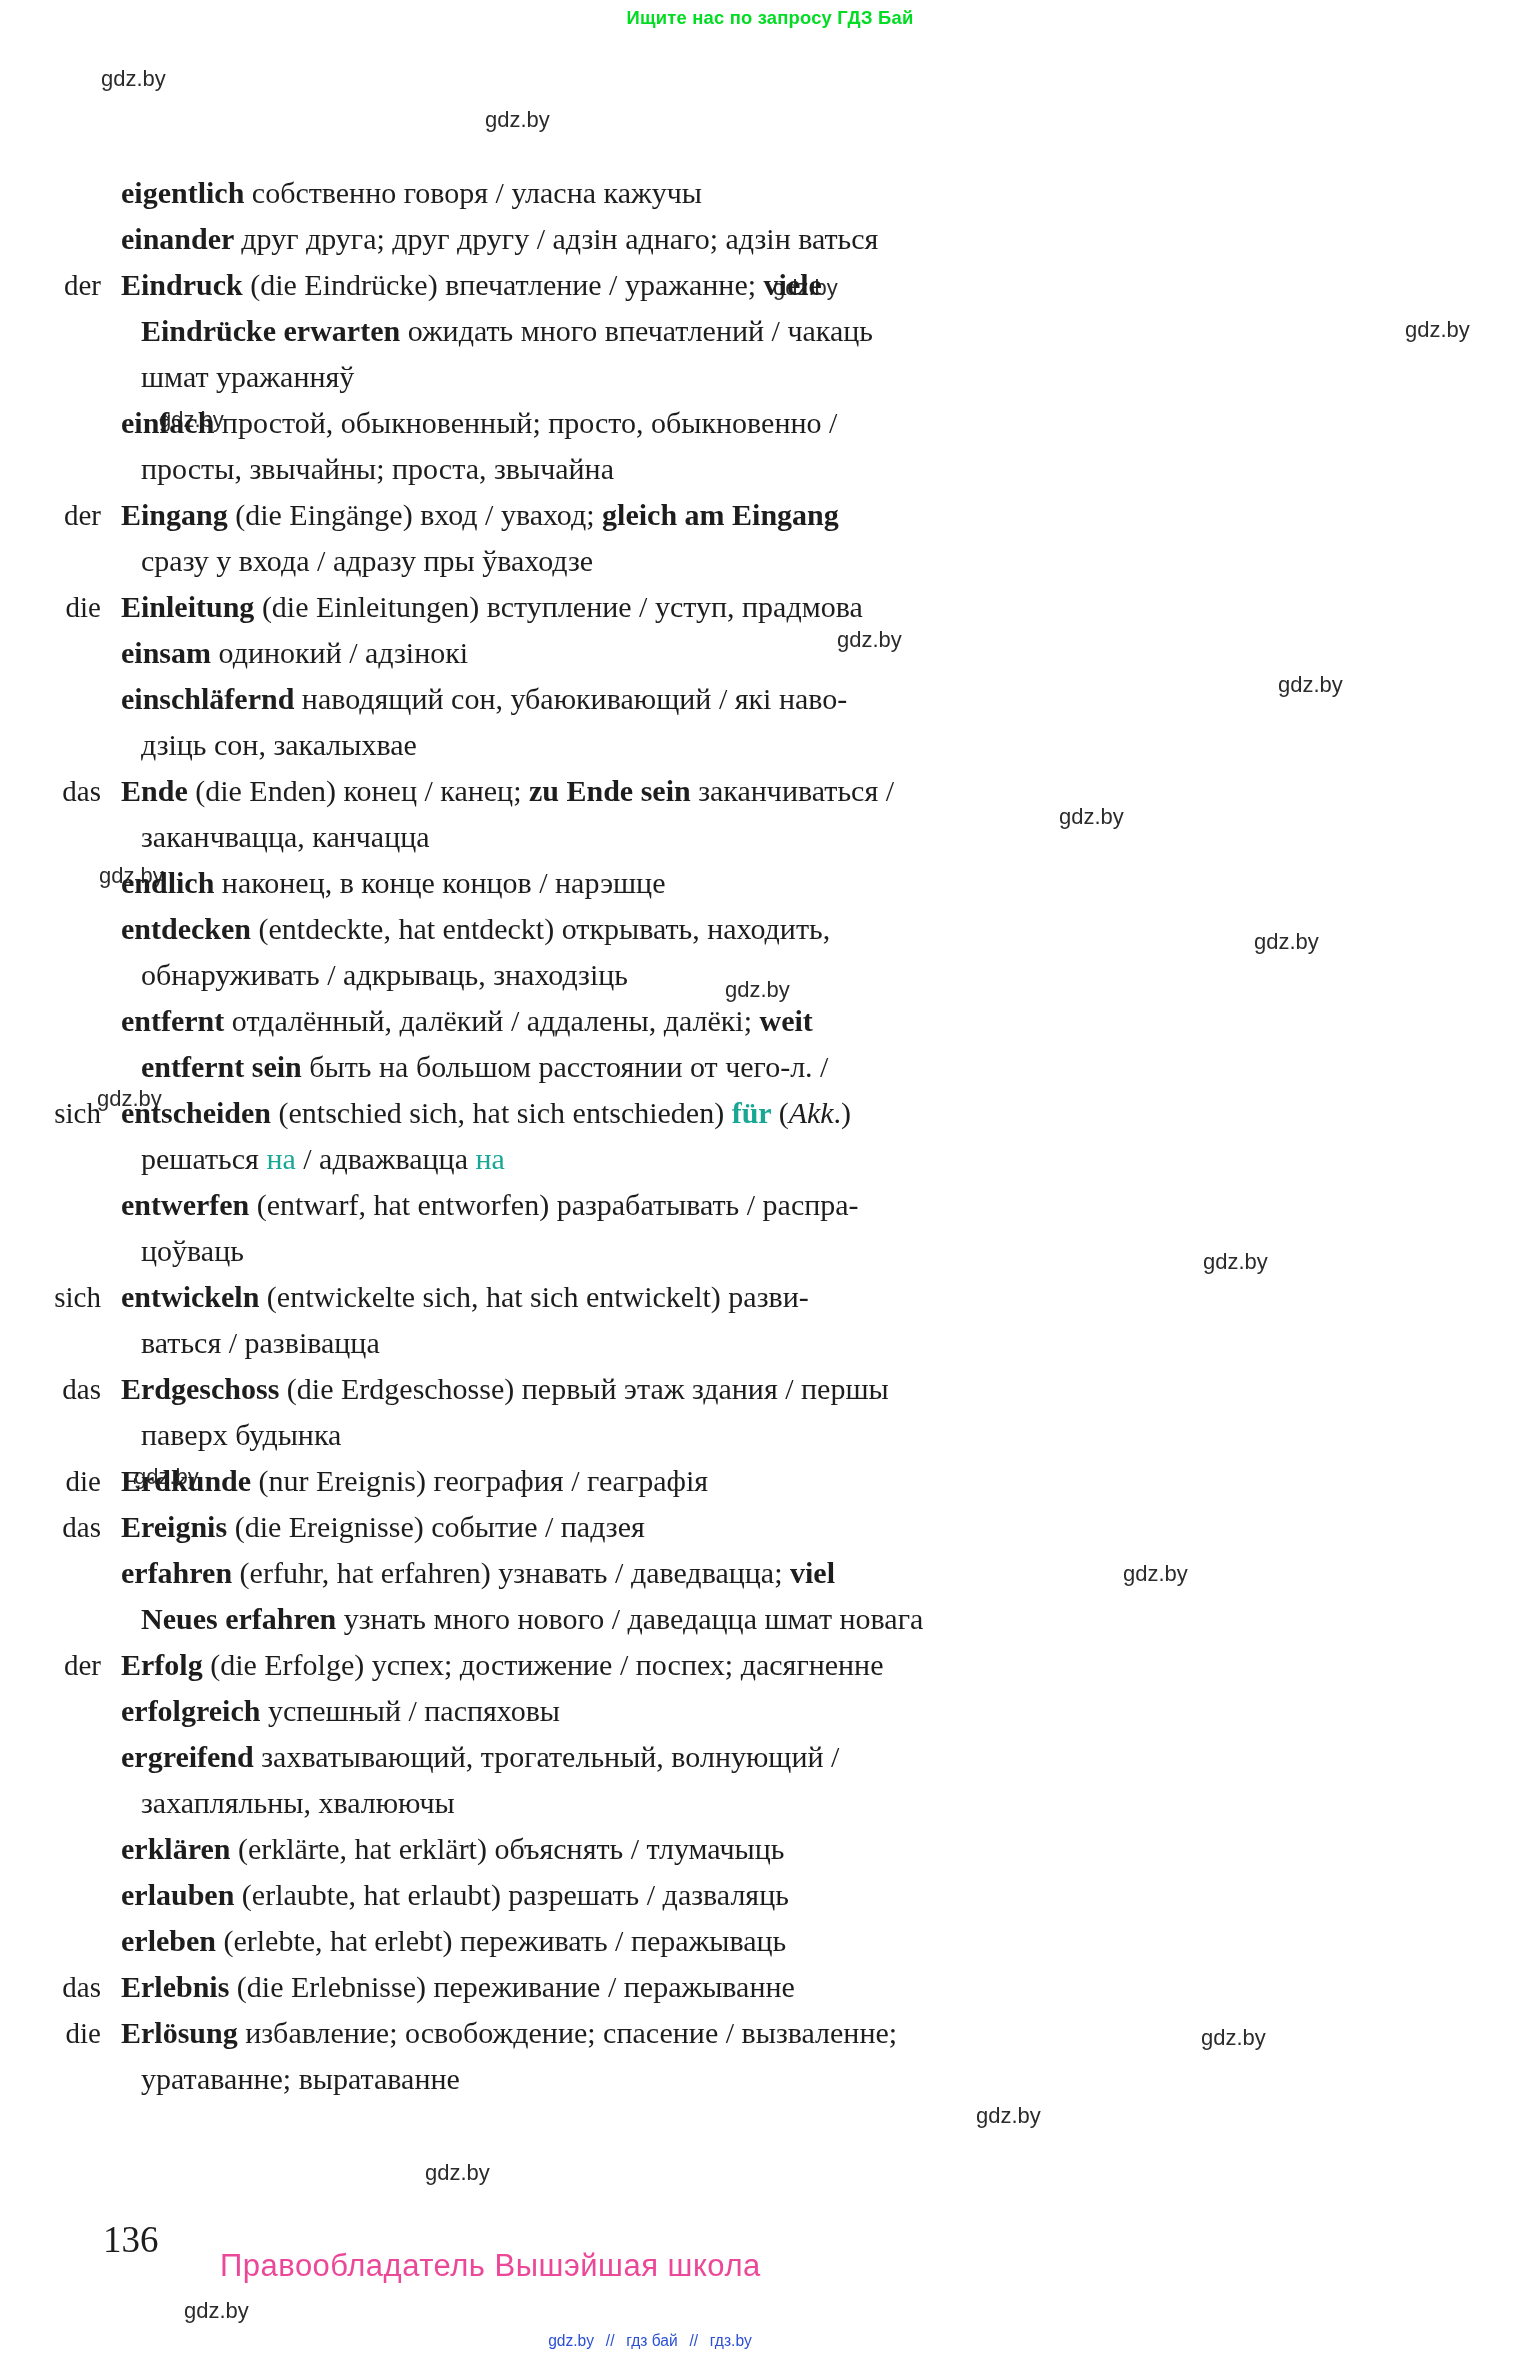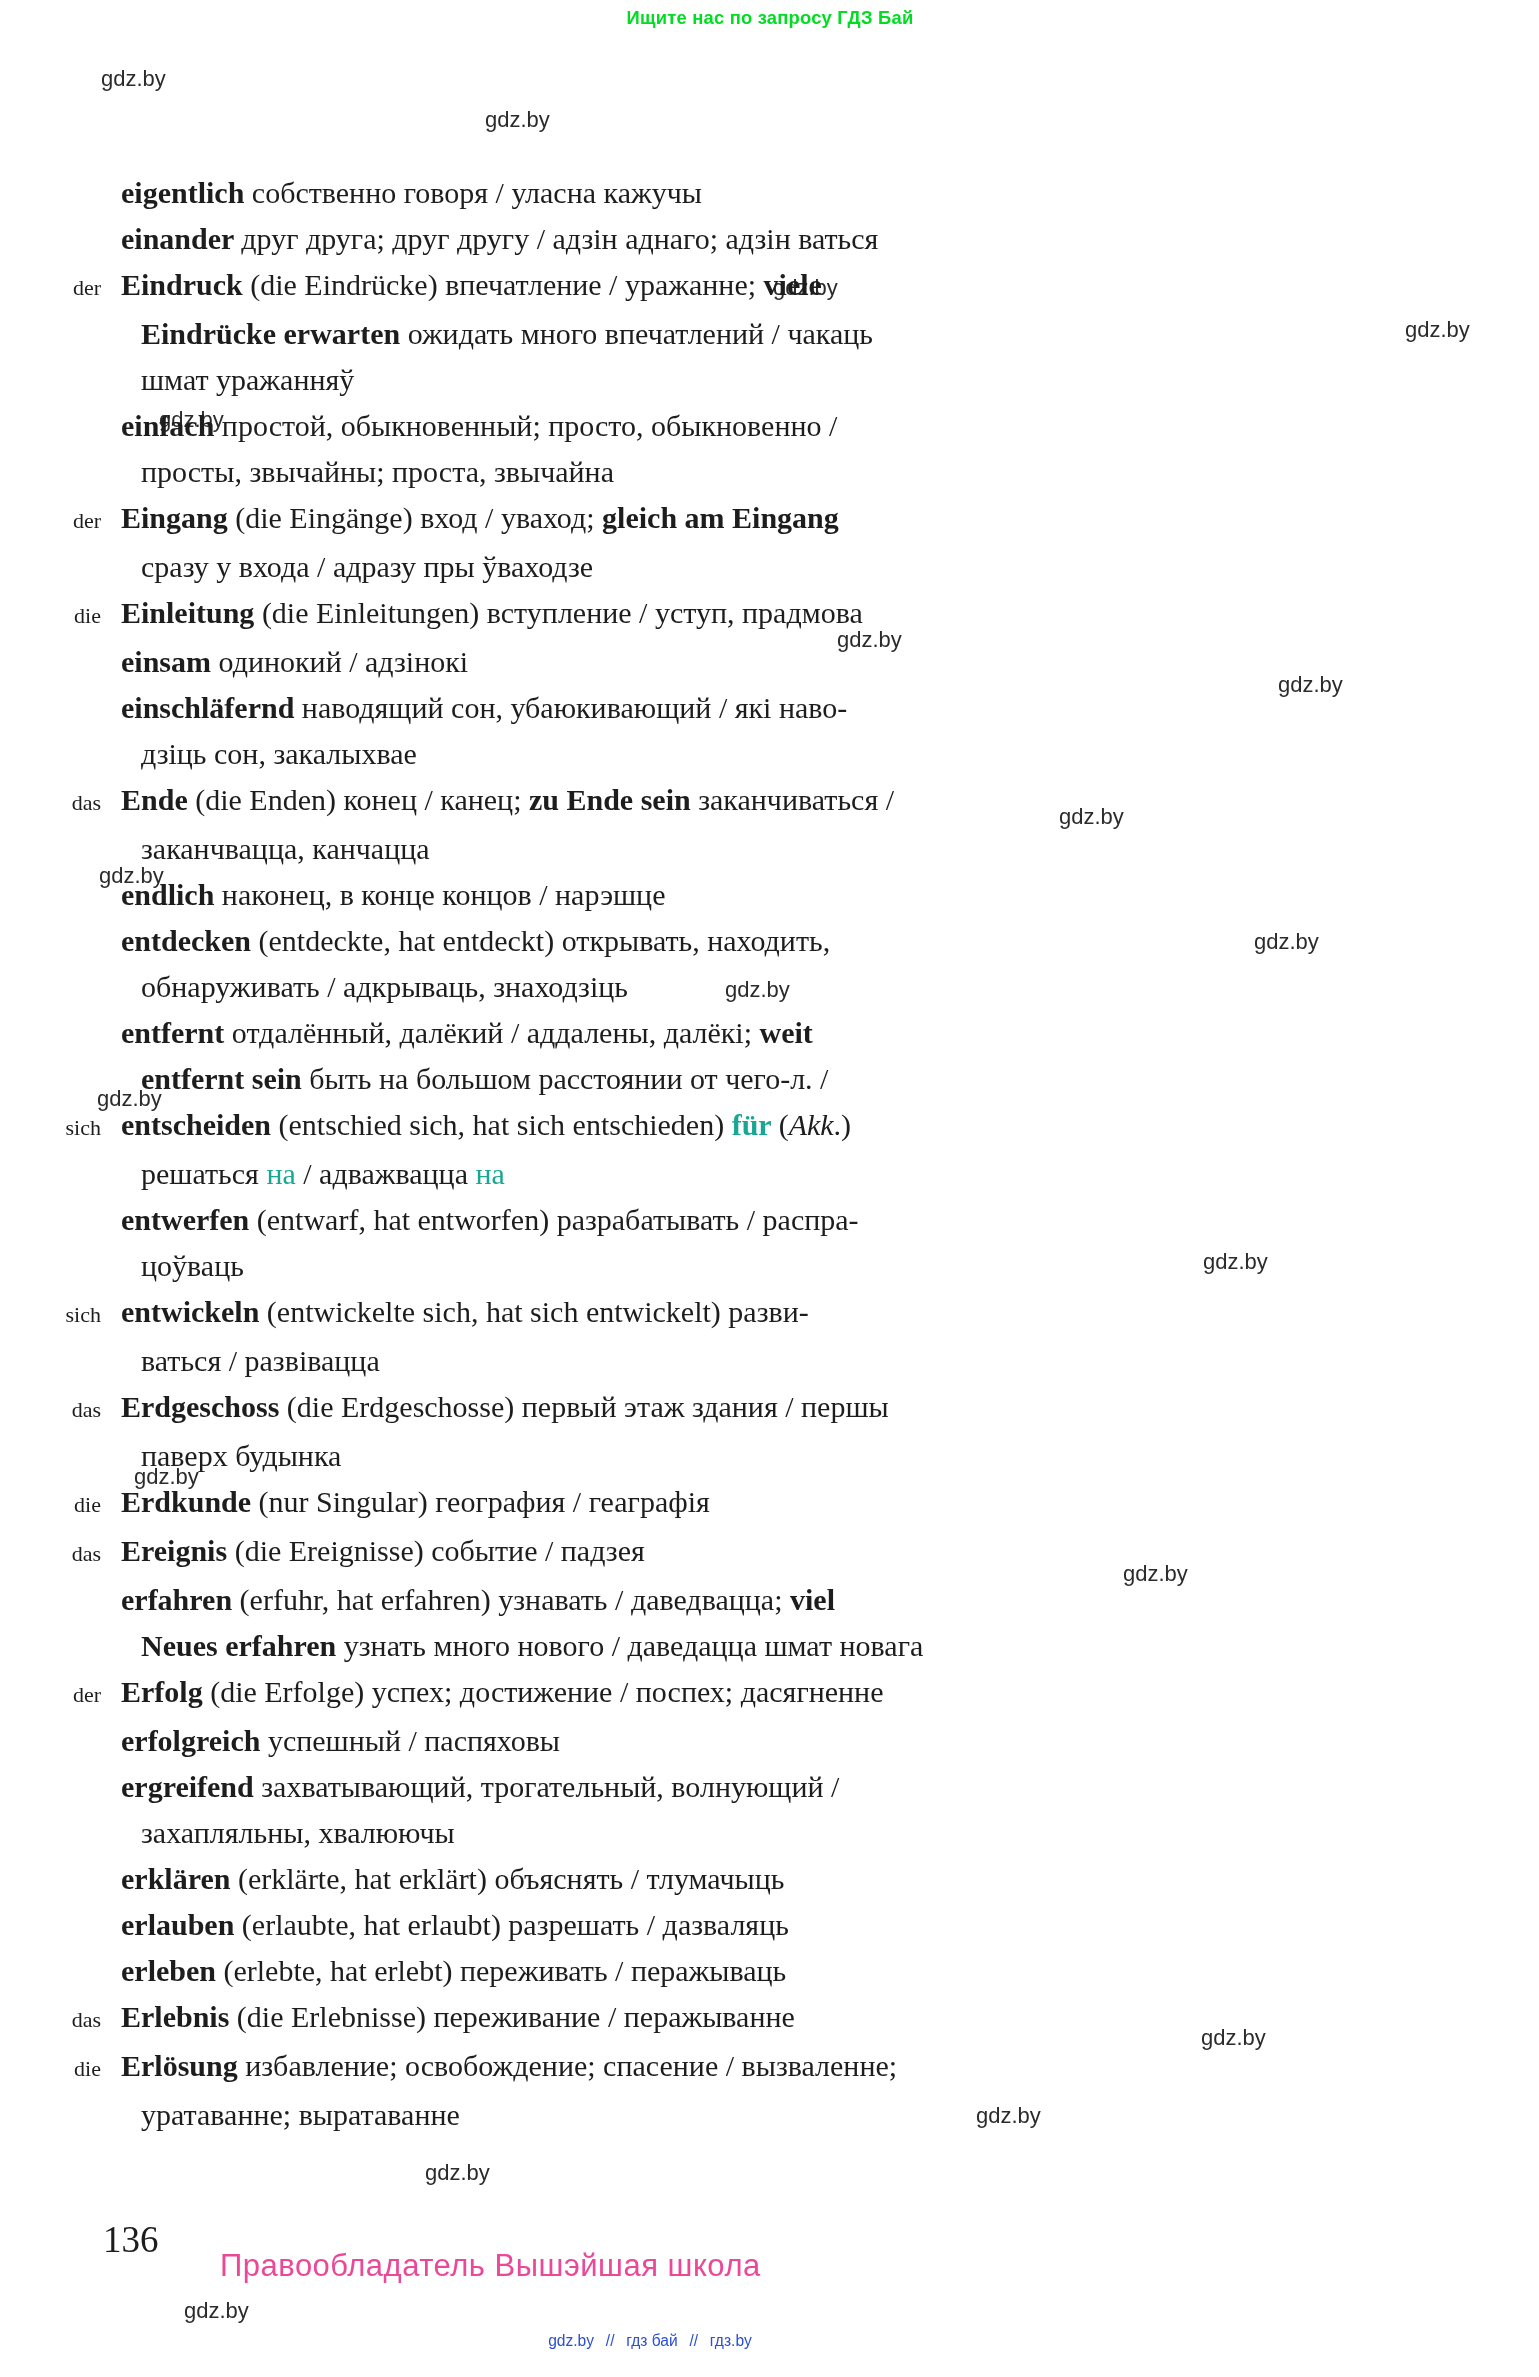--- a/index.html
+++ b/index.html
@@ -53,21 +53,21 @@
     font-size: 30px;
     line-height: 46px;
     white-space: nowrap;
   }
   .art {
     width: 101px;
     min-width: 101px;
     text-align: right;
     padding-right: 20px;
     font-weight: normal;
-    font-size: 22px;
+    font-size: 29px;
   }
   .body-col {
     flex: 1;
     padding-left: 0;
   }
   
   .cont {
     padding-left: 20px;
   }
   .hw {
@@ -252,21 +252,21 @@
     <div class="entry-line">
       <div class="art">das</div>
       <div class="body-col"><span class="hw">Erdgeschoss </span><span>(die Erdgeschosse) первый этаж здания / першы</span></div>
     </div>
     <div class="entry-line">
       <div class="art"></div>
       <div class="body-col cont"><span>паверх будынка</span></div>
     </div>
     <div class="entry-line">
       <div class="art">die</div>
-      <div class="body-col"><span class="hw">Erdkunde </span><span>(nur Singular) география / геаграфія</span></div>
+      <div class="body-col"><span class="hw">Erdkunde </span><span>(nur Ereignis) география / геаграфія</span></div>
     </div>
     <div class="entry-line">
       <div class="art">das</div>
       <div class="body-col"><span class="hw">Ereignis </span><span>(die Ereignisse) событие / падзея</span></div>
     </div>
     <div class="entry-line">
       <div class="art"></div>
       <div class="body-col"><span class="hw">erfahren </span><span>(erfuhr, hat erfahren) узнавать / даведвацца; </span><span class="hw">viel</span></div>
     </div>
     <div class="entry-line">

